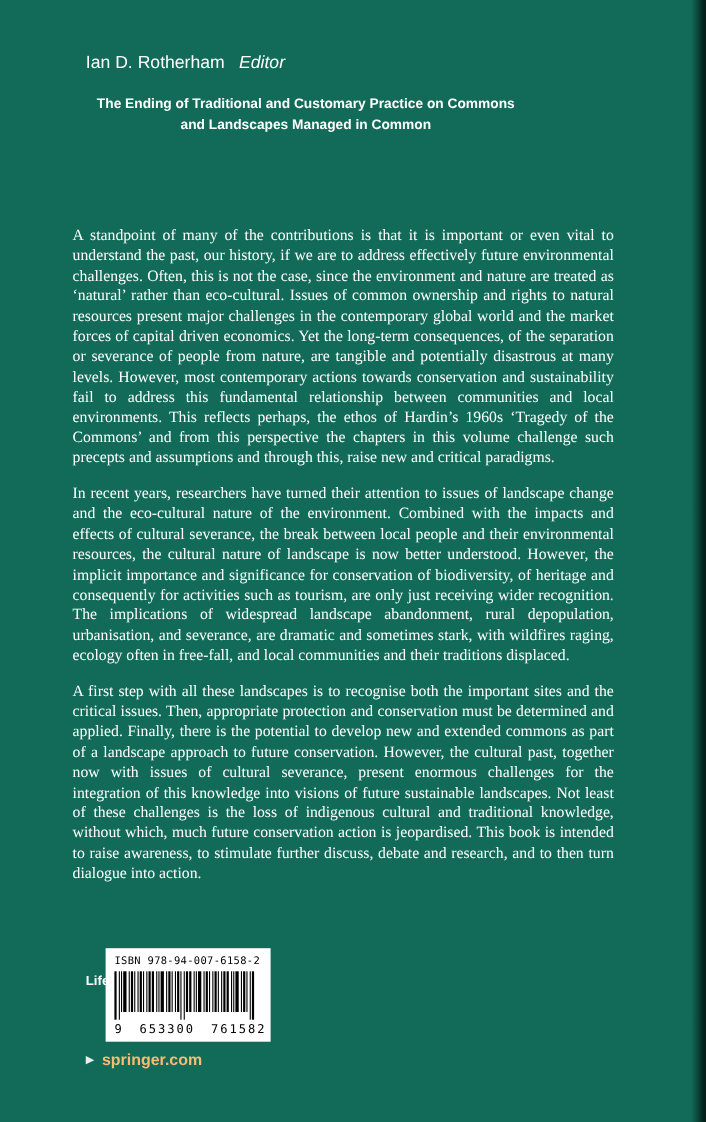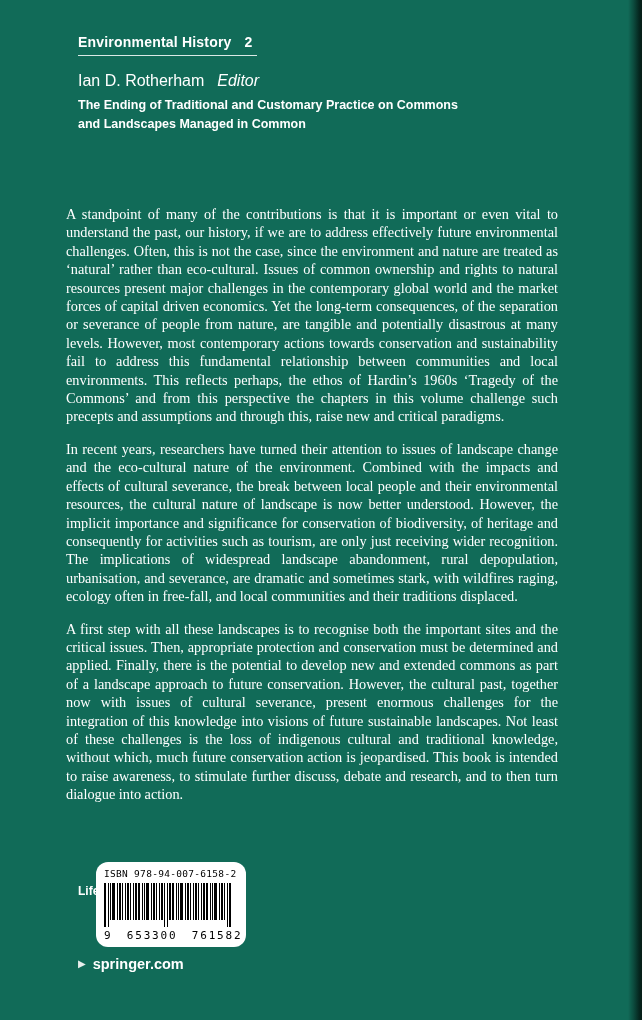--- a/index.html
+++ b/index.html
@@ -40,45 +40,45 @@
 
   .book-editor { margin-top:16px; font-size:16px; }
   .book-editor .role { margin-left:13px; font-style:italic; }
 
   .title {
     margin-top:9px;
     font-size:17.5px; font-weight:bold; letter-spacing:0.1px;
     line-height:1.25;
   }
   .subtitle {
-    margin-top:6px;
+    margin-top:18px;
     font-size:12.5px; font-weight:bold;
     line-height:1.5;
     max-width:400px;
+    text-align:center;
   }
 
   .blurb {
     position:absolute; top:205px; left:66px; width:492px;
     font-family:"Liberation Serif", serif;
     font-size:14.3px; line-height:18.4px;
     text-align:justify;
   }
   .blurb p + p { margin-top:14px; }
 
   .category {
     position:absolute; top:884px; left:78px;
     font-size:12px; font-weight:bold;
   }
 
   .barcode-box {
     position:absolute; top:862px; left:96px;
     width:150px;
     background:#ffffff; color:#000000;
     padding:6px 8px 5px;
-    border-radius:12px;
   }
   .isbn {
     font-family:"DejaVu Sans Mono", monospace;
     font-size:9.5px; letter-spacing:0.3px; white-space:nowrap;
   }
   .bars {
     margin-top:4px; height:44px;
     display:flex; align-items:flex-start;
   }
   .bar { background:#000; height:37px; flex:0 0 auto; }
@@ -88,31 +88,28 @@
     font-family:"DejaVu Sans Mono", monospace;
     font-size:11px; letter-spacing:1.8px; word-spacing:6px;
     white-space:nowrap;
   }
 
   .footer {
     position:absolute; top:956px; left:78px;
     display:flex; align-items:center; gap:7px;
   }
   .arrow { font-size:10px; color:#e9efed; line-height:1; }
-  .site { font-size:14.5px; font-weight:bold; color:#ffffff; }
+  .site { font-size:14.5px; font-weight:bold; color:#fdba74; }
 </style>
 </head>
 <body>
 
 <div class="cover">
 
   <header class="header">
-    <div class="series-line">
-      <span>Environmental History</span><span class="vol">2</span>
-    </div>
     <div class="book-editor">
       <span>Ian D. Rotherham</span><em class="role">Editor</em>
     </div>
     <h2 class="subtitle">The Ending of Traditional and Customary Practice on Commons and Landscapes Managed in Common</h2>
   </header>
 
   <main class="blurb">
     <p>A standpoint of many of the contributions is that it is important or even vital to understand the past, our history, if we are to address effectively future environmental challenges. Often, this is not the case, since the environment and nature are treated as ‘natural’ rather than eco-cultural. Issues of common ownership and rights to natural resources present major challenges in the contemporary global world and the market forces of capital driven economics. Yet the long-term consequences, of the separation or severance of people from nature, are tangible and potentially disastrous at many levels. However, most contemporary actions towards conservation and sustainability fail to address this fundamental relationship between communities and local environments. This reflects perhaps, the ethos of Hardin’s 1960s ‘Tragedy of the Commons’ and from this perspective the chapters in this volume challenge such precepts and assumptions and through this, raise new and critical paradigms.</p>
     <p>In recent years, researchers have turned their attention to issues of landscape change and the eco-cultural nature of the environment. Combined with the impacts and effects of cultural severance, the break between local people and their environmental resources, the cultural nature of landscape is now better understood. However, the implicit importance and significance for conservation of biodiversity, of heritage and consequently for activities such as tourism, are only just receiving wider recognition. The implications of widespread landscape abandonment, rural depopulation, urbanisation, and severance, are dramatic and sometimes stark, with wildfires raging, ecology often in free-fall, and local communities and their traditions displaced.</p>
     <p>A first step with all these landscapes is to recognise both the important sites and the critical issues. Then, appropriate protection and conservation must be determined and applied. Finally, there is the potential to develop new and extended commons as part of a landscape approach to future conservation. However, the cultural past, together now with issues of cultural severance, present enormous challenges for the integration of this knowledge into visions of future sustainable landscapes. Not least of these challenges is the loss of indigenous cultural and traditional knowledge, without which, much future conservation action is jeopardised. This book is intended to raise awareness, to stimulate further discuss, debate and research, and to then turn dialogue into action.</p>

